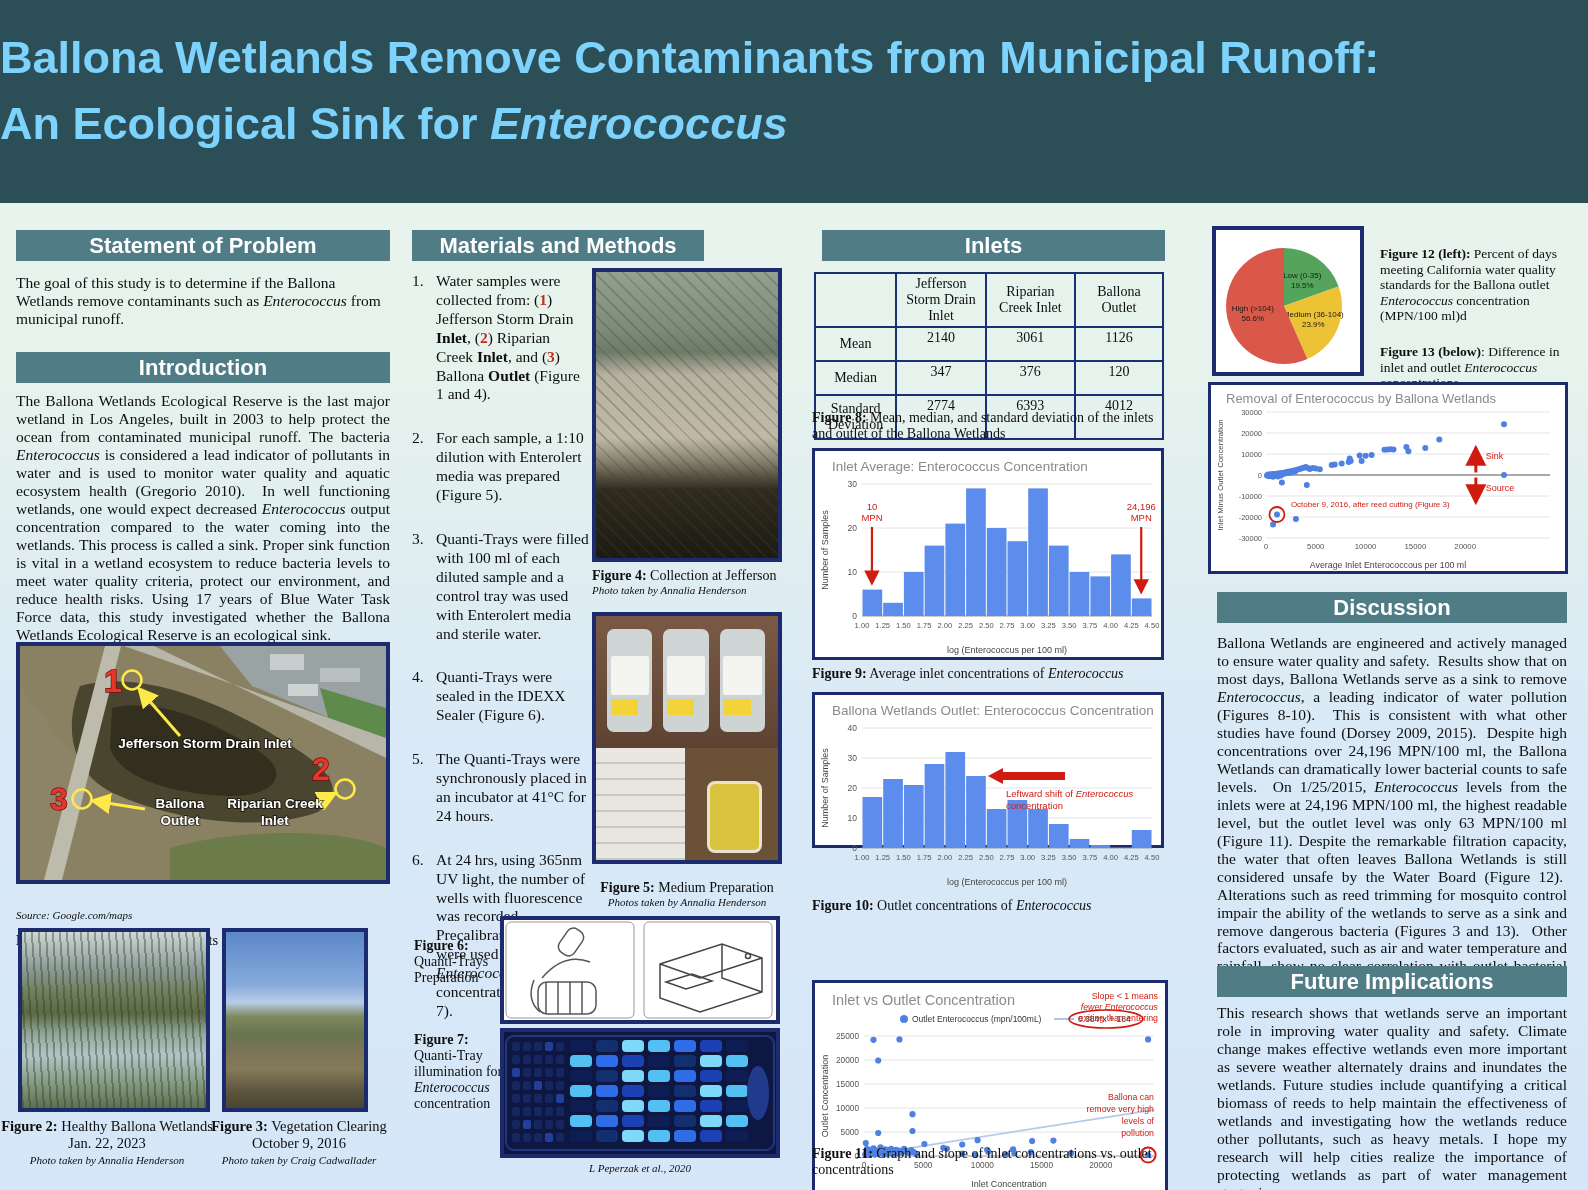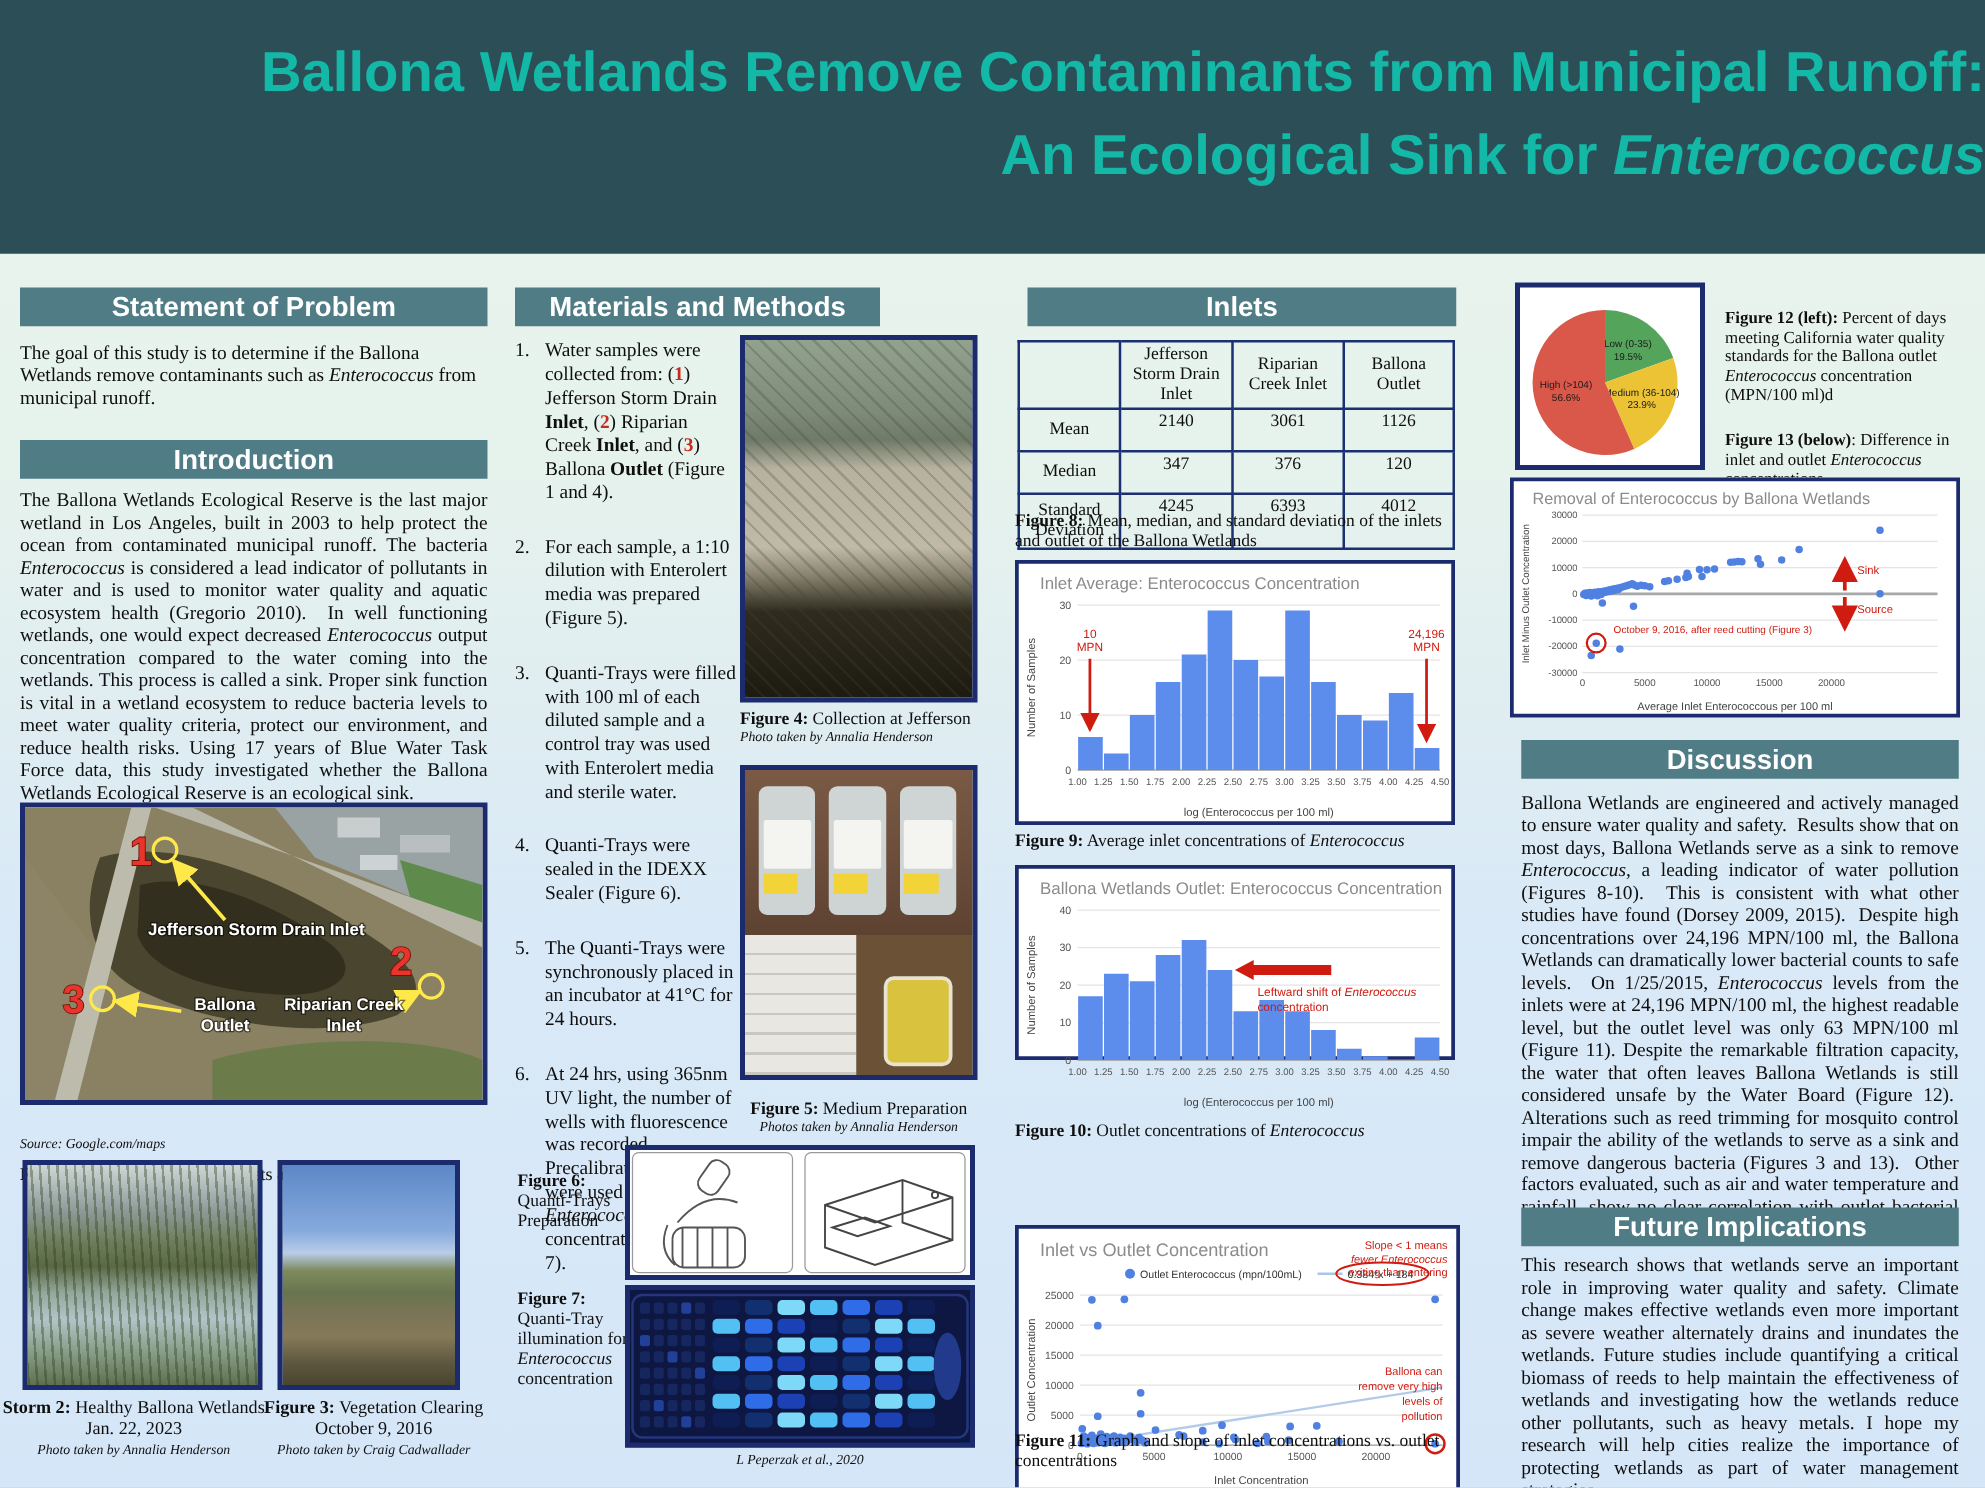--- a/index.html
+++ b/index.html
@@ -1,21 +1,21 @@
 <!DOCTYPE html>
 <html><head>
 <meta charset="utf-8">
 <style>
   html,body{margin:0;padding:0;background:#c9dcef;}
   #poster{position:relative;width:1588px;height:1190px;overflow:hidden;
     background:linear-gradient(180deg,#e9f4ee 0%,#e6f2ec 32%,#d9e9f7 62%,#d5e6f8 100%);
     font-family:"Liberation Serif",serif;color:#0e0e0e;}
   .abs{position:absolute;}
   #banner{left:0;top:0;width:1588px;height:203px;background:#2b4e57;}
-  .title-line{width:100%;text-align:right;color:#14b8a6;font-family:"Liberation Sans",sans-serif;
+  .title-line{width:100%;text-align:left;color:#7dd3fc;font-family:"Liberation Sans",sans-serif;
     font-weight:bold;font-size:45px;}
   .bar-head{background:#507c86;color:#fff;font-family:"Liberation Sans",sans-serif;
     font-weight:bold;font-size:22px;text-align:center;height:31px;line-height:31px;}
   .bodytext{font-size:15.5px;line-height:1.16;text-align:justify;}
   .figbox{border:4px solid #1b2b6d;background:#fff;box-sizing:border-box;}
   .chartbox{border:3px solid #1b2b6d;background:#ffffff;box-sizing:border-box;padding:3px;}
   .cap{font-size:14.5px;line-height:1.15;}
   .cap-c{text-align:center;}
   .credit{font-size:11px;font-style:italic;line-height:1.2;}
   .mitem{display:flex;margin-bottom:25px;}
@@ -103,21 +103,21 @@
         <text x="255" y="179">Inlet</text>
       </g>
     </svg>
   </div>
   <div class="abs cap" style="left:16px;top:916px;width:374px;margin-top:16px;"><b>Figure 1:</b> Ballona Wetlands: Inlets and Outlet</div>
   <div class="abs credit" style="left:16px;top:909px;width:374px;"><i>Source: Google.com/maps</i></div>
 
   <div class="abs photo fig2-img" style="left:18px;top:928px;width:192px;height:184px;"></div>
   <div class="abs photo fig3-img" style="left:222px;top:928px;width:146px;height:184px;"></div>
   <div class="abs cap cap-c" style="left:0px;top:1118px;width:214px;">
-    <span><b>Storm 2:</b> Healthy Ballona Wetlands</span><br>
+    <span><b>Figure 2:</b> Healthy Ballona Wetlands</span><br>
     <span>Jan. 22, 2023</span><br>
     <span class="credit">Photo taken by Annalia Henderson</span>
   </div>
   <div class="abs cap cap-c" style="left:210px;top:1118px;width:178px;">
     <span><b>Figure 3:</b> Vegetation Clearing</span><br>
     <span>October 9, 2016</span><br>
     <span class="credit">Photo taken by Craig Cadwallader</span>
   </div>
 
   <div class="abs bar-head" style="left:412px;top:230px;width:292px;">Materials and Methods</div>
@@ -305,21 +305,21 @@
           <td style="vertical-align:top">1126</td>
         </tr>
         <tr>
           <td style="height:28px">Median</td>
           <td style="vertical-align:top">347</td>
           <td style="vertical-align:top">376</td>
           <td style="vertical-align:top">120</td>
         </tr>
         <tr>
           <td style="height:38px">Standard Deviation</td>
-          <td style="vertical-align:top">4245</td>
+          <td style="vertical-align:top">2774</td>
           <td style="vertical-align:top">6393</td>
           <td style="vertical-align:top">4012</td>
         </tr>
       </tbody>
     </table>
   <div class="abs cap" style="left:812px;top:410px;width:352px;font-size:14px;"><b>Figure 8:</b> Mean, median, and standard deviation of the inlets and outlet of the Ballona Wetlands</div>
 
   <div class="abs chartbox" id="chart-fig9" style="left:812px;top:448px;width:352px;height:212px;"><svg width="344" height="204" viewBox="0 0 344 204">
         <defs>
           <marker id="fig9-ah" markerWidth="8" markerHeight="8" refX="6" refY="3.5" orient="auto">

